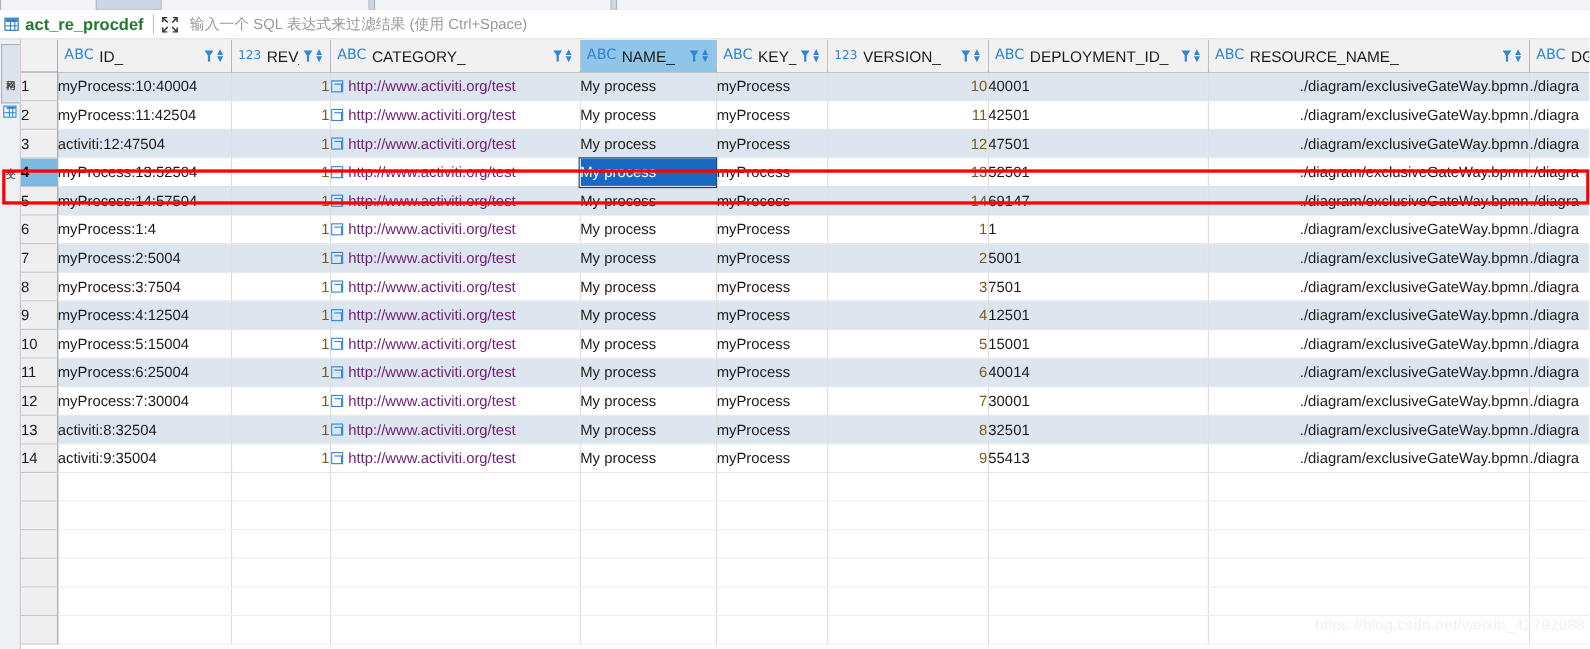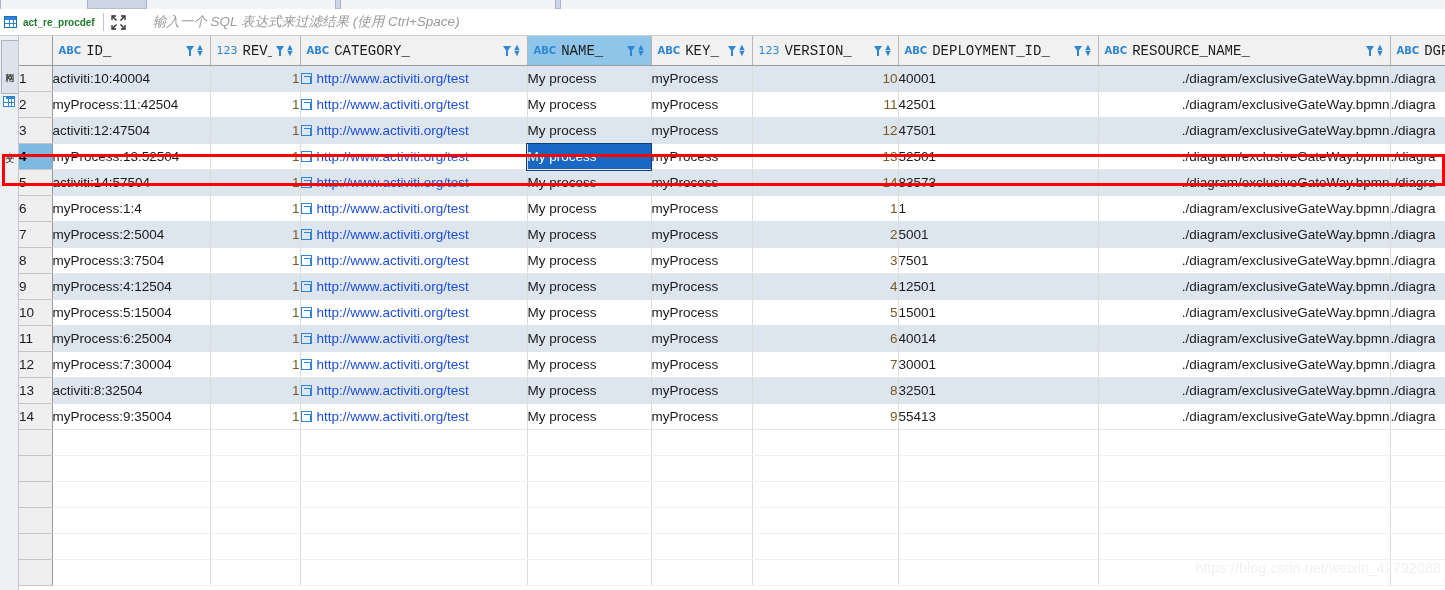--- a/index.html
+++ b/index.html
@@ -48,33 +48,33 @@
   }
   .tbl-icon .cap {
     position: absolute; left: 2px; top: 2px; width: 11px; height: 3px;
     background: #2e86d4;
   }
   .tbl-icon .v1 { position:absolute; left:6px; top:5px; width:1px; height:8px; background:#2e86d4;}
   .tbl-icon .v2 { position:absolute; left:10px; top:5px; width:1px; height:8px; background:#2e86d4;}
   .tbl-icon .h1 { position:absolute; left:2px; top:8px; width:11px; height:1px; background:#2e86d4;}
 
   .tbl-name {
-    font-size: 10px; font-weight: bold; color: #1f7a2e;
+    font-size: 15px; font-weight: bold; color: #1f7a2e;
     margin-left: 4px; white-space: nowrap;
   }
   .vsep {
     width: 1px; height: 18px; background: #c0c6cf; margin: 0 7px 0 8px;
   }
   .expand-icon {
     width: 15px; height: 15px; position: relative; flex: 0 0 auto;
     color: #2b2b2b;
   }
   .filter-hint {
-    font-size: 13.5px; color: #9a9a9a; font-style: italic;
-    margin-left: 27px; white-space: nowrap;
+    font-size: 13.5px; color: #9a9a9a; 
+    margin-left: 11px; white-space: nowrap;
   }
 
   
   .rail {
     position: absolute; left: 0; top: 36px; width: 19px; height: 554px;
     background: #eef0f3;
     border-right: 1px solid #c2c7ce;
   }
   .rail-btn {
     position: absolute; left: 1px; width: 17px;
@@ -131,26 +131,26 @@
     vertical-align: middle;
   }
   th.colhdr.sel { background: #8ec5e8; }
   th.corner {
     background: #f1f1f1;
     border-right: 1px solid #9a9a9a;
     border-bottom: 1px solid #9a9a9a;
   }
   .hdr-inner { display: flex; align-items: center; height: 29px; padding-left: 6px; }
   .typetag {
-    font-size: 10px; font-weight: bold; color: #2e86d4;
+    font-size: 13px; font-weight: normal; color: #2e86d4;
     letter-spacing: 0px; margin-right: 5px; flex: 0 0 auto;
     font-family: "DejaVu Sans", sans-serif;
   }
   .typetag.num { color: #2e86d4; font-weight: normal; font-size: 11px; }
-  .hdr-label { flex: 1 1 auto; overflow: hidden; text-overflow: clip; font-family: Liberation Mono, monospace; }
+  .hdr-label { flex: 1 1 auto; overflow: hidden; text-overflow: clip; }
   .hdr-filter {
     flex: 0 0 auto; margin-right: 5px; margin-left: 4px;
     display: flex; align-items: center;
   }
   .funnel {
     width: 9px; height: 10px; position: relative; margin-right: 1px;
   }
   .funnel::before {
     content: ""; position: absolute; left: 0; top: 0;
     border-left: 4.5px solid transparent;
@@ -205,21 +205,21 @@
   .linkico {
     width: 11px; height: 11px; flex: 0 0 auto; margin-right: 5px;
     border: 1px solid #2e86d4; position: relative;
   }
   .linkico::after {
     content: ""; position: absolute; left: 2px; top: 2px;
     width: 6px; height: 6px;
     border-top: 1px solid #2e86d4; border-right: 1px solid #2e86d4;
     transform: rotate(0deg);
   }
-  .linktext { color: #1d4ed8; }
+  .linktext { color: #701a75; }
 
   
   .annot {
     position: absolute;
     border: 3px solid #ff0000;
     pointer-events: none;
     left: 2px; top: 154px; width: 1443px; height: 32px;
   }
 
   .watermark {
@@ -397,21 +397,21 @@
               <div class="hdr-inner">
                 <span class="typetag">ABC</span>
                 <span class="hdr-label">DGR</span>
               </div>
             </th>
           </tr>
       </thead>
       <tbody id="grid-body">
           <tr class="odd">
             <td class="rownum">1</td>
-            <td class="cell">activiti:10:40004</td>
+            <td class="cell">myProcess:10:40004</td>
             <td class="cell num">1</td>
             <td class="cell">
               <span class="linkcell">
                 <span class="linkico"></span>
                 <span class="linktext">http://www.activiti.org/test</span>
               </span>
             </td>
             <td class="cell">My process</td>
             <td class="cell">myProcess</td>
             <td class="cell num">10</td>
@@ -465,32 +465,32 @@
             </td>
             <td class="cell selcell">My process</td>
             <td class="cell">myProcess</td>
             <td class="cell num">13</td>
             <td class="cell">52501</td>
             <td class="cell right">./diagram/exclusiveGateWay.bpmn</td>
             <td class="cell">./diagra</td>
           </tr>
           <tr class="odd">
             <td class="rownum">5</td>
-            <td class="cell">activiti:14:57504</td>
+            <td class="cell">myProcess:14:57504</td>
             <td class="cell num">1</td>
             <td class="cell">
               <span class="linkcell">
                 <span class="linkico"></span>
                 <span class="linktext">http://www.activiti.org/test</span>
               </span>
             </td>
             <td class="cell">My process</td>
             <td class="cell">myProcess</td>
             <td class="cell num">14</td>
-            <td class="cell">83573</td>
+            <td class="cell">69147</td>
             <td class="cell right">./diagram/exclusiveGateWay.bpmn</td>
             <td class="cell">./diagra</td>
           </tr>
           <tr class="even">
             <td class="rownum">6</td>
             <td class="cell">myProcess:1:4</td>
             <td class="cell num">1</td>
             <td class="cell">
               <span class="linkcell">
                 <span class="linkico"></span>
@@ -618,21 +618,21 @@
             </td>
             <td class="cell">My process</td>
             <td class="cell">myProcess</td>
             <td class="cell num">8</td>
             <td class="cell">32501</td>
             <td class="cell right">./diagram/exclusiveGateWay.bpmn</td>
             <td class="cell">./diagra</td>
           </tr>
           <tr class="even">
             <td class="rownum">14</td>
-            <td class="cell">myProcess:9:35004</td>
+            <td class="cell">activiti:9:35004</td>
             <td class="cell num">1</td>
             <td class="cell">
               <span class="linkcell">
                 <span class="linkico"></span>
                 <span class="linktext">http://www.activiti.org/test</span>
               </span>
             </td>
             <td class="cell">My process</td>
             <td class="cell">myProcess</td>
             <td class="cell num">9</td>

